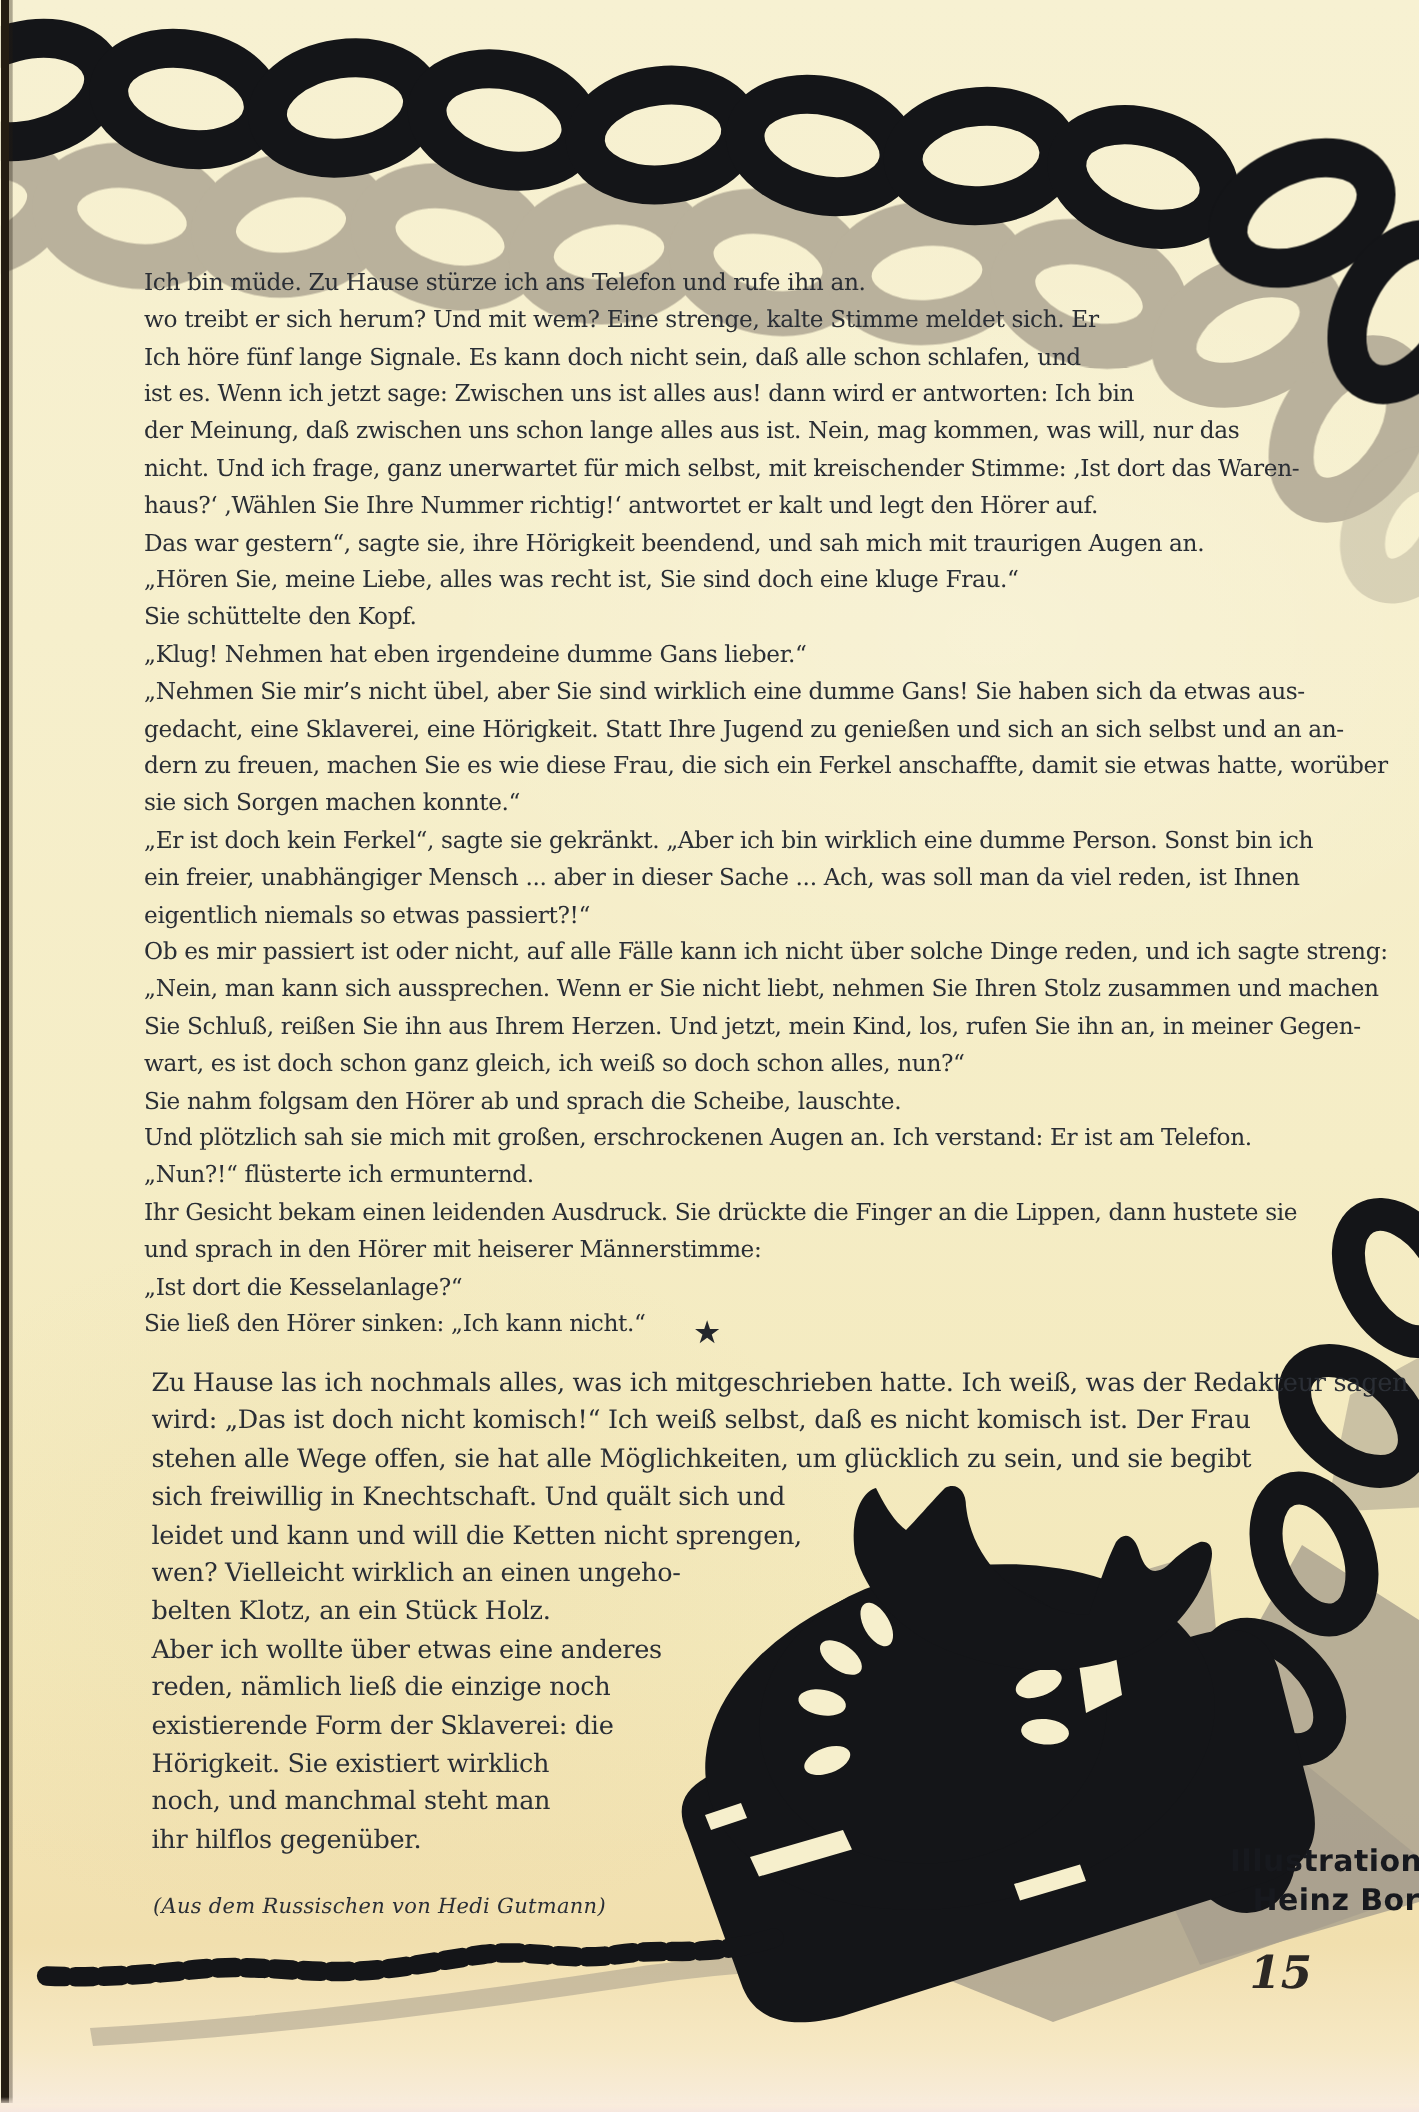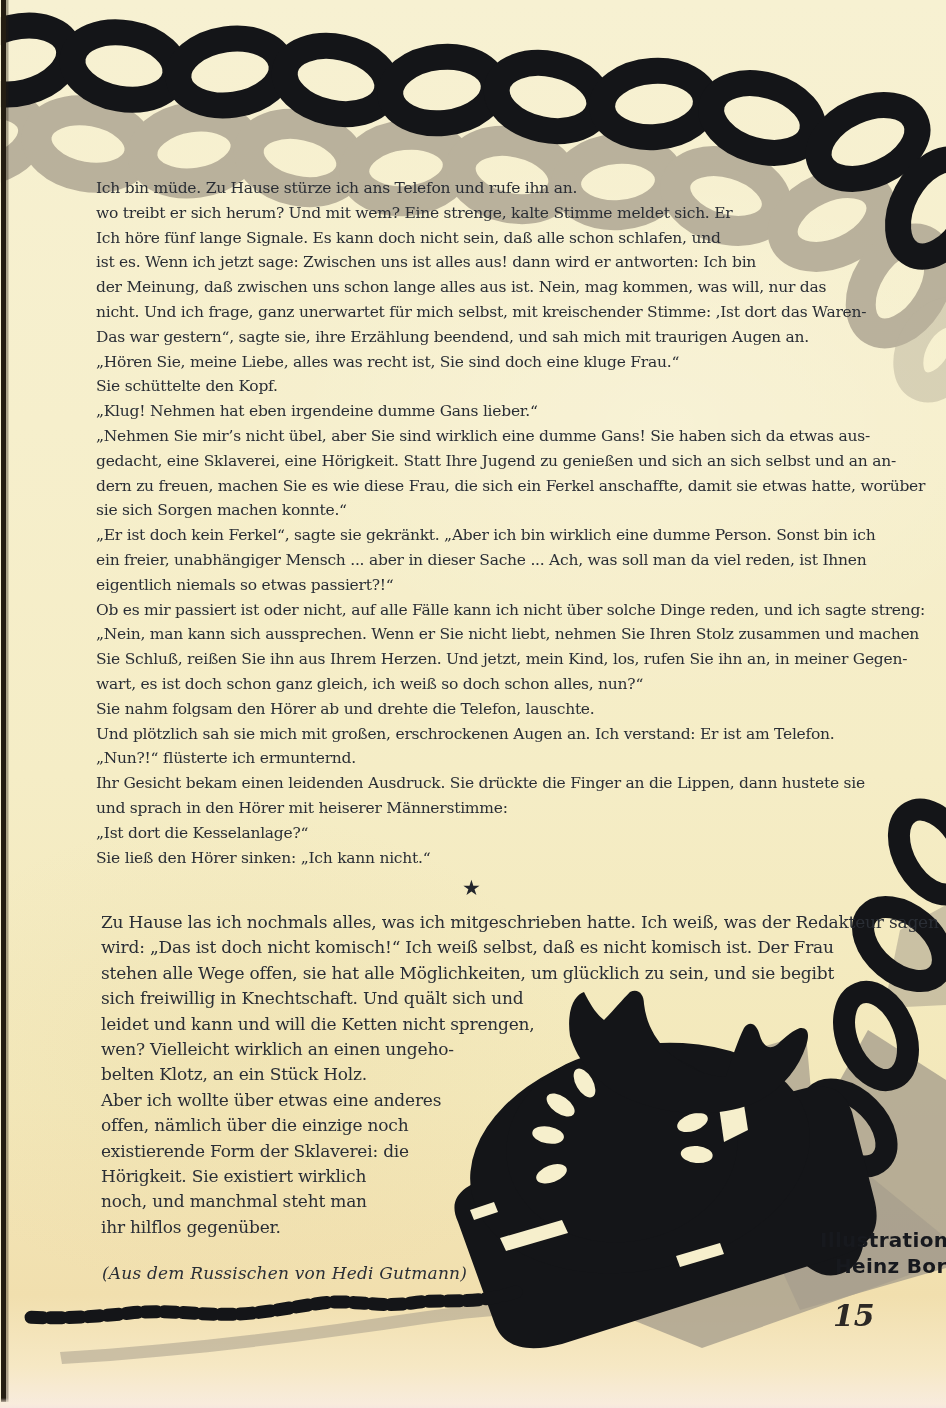--- a/index.html
+++ b/index.html
@@ -28,21 +28,21 @@
   .p1{top:176px;left:96px;width:810px;font-size:15.5px;line-height:24.8px;letter-spacing:-0.25px;}
   .p2{top:910px;left:101px;width:810px;font-size:17px;line-height:25.4px;letter-spacing:-0.2px;}
   .line{white-space:nowrap;}
   .star{
     position:absolute;top:876px;left:462px;
     font-size:21px;color:#23262c;
     font-family:"DejaVu Sans", sans-serif;
   }
   .credit{
     position:absolute;top:1263px;left:102px;
-    font-style:italic;font-size:17px;letter-spacing:0.2px;
+    font-style:italic;font-size:14px;letter-spacing:0.2px;
     white-space:nowrap;
   }
   .illu{
     position:absolute;top:1227px;left:820px;width:126px;
     overflow:hidden;
     font-family:"DejaVu Sans", sans-serif;
     font-weight:700;font-size:20px;line-height:26px;
     color:#17191e;letter-spacing:0.3px;
   }
   .illu .l2{margin-left:15px;}
@@ -153,56 +153,57 @@
     </g>
   </svg>
 
   <div class="col p1">
       <div class="line">Ich bin müde. Zu Hause stürze ich ans Telefon und rufe ihn an.</div>
       <div class="line">wo treibt er sich herum? Und mit wem? Eine strenge, kalte Stimme meldet sich. Er</div>
       <div class="line">Ich höre fünf lange Signale. Es kann doch nicht sein, daß alle schon schlafen, und</div>
       <div class="line">ist es. Wenn ich jetzt sage: Zwischen uns ist alles aus! dann wird er antworten: Ich bin</div>
       <div class="line">der Meinung, daß zwischen uns schon lange alles aus ist. Nein, mag kommen, was will, nur das</div>
       <div class="line">nicht. Und ich frage, ganz unerwartet für mich selbst, mit kreischender Stimme: ‚Ist dort das Waren-</div>
-      <div class="line">Das war gestern“, sagte sie, ihre Erzählung beendend, und sah mich mit traurigen Augen an.</div>
+      <div class="line">haus?‘ ‚Wählen Sie Ihre Nummer richtig!‘ antwortet er kalt und legt den Hörer auf.</div>
+      <div class="line">Das war gestern“, sagte sie, ihre Hörigkeit beendend, und sah mich mit traurigen Augen an.</div>
       <div class="line">„Hören Sie, meine Liebe, alles was recht ist, Sie sind doch eine kluge Frau.“</div>
       <div class="line">Sie schüttelte den Kopf.</div>
       <div class="line">„Klug! Nehmen hat eben irgendeine dumme Gans lieber.“</div>
       <div class="line">„Nehmen Sie mir’s nicht übel, aber Sie sind wirklich eine dumme Gans! Sie haben sich da etwas aus-</div>
       <div class="line">gedacht, eine Sklaverei, eine Hörigkeit. Statt Ihre Jugend zu genießen und sich an sich selbst und an an-</div>
       <div class="line">dern zu freuen, machen Sie es wie diese Frau, die sich ein Ferkel anschaffte, damit sie etwas hatte, worüber</div>
       <div class="line">sie sich Sorgen machen konnte.“</div>
       <div class="line">„Er ist doch kein Ferkel“, sagte sie gekränkt. „Aber ich bin wirklich eine dumme Person. Sonst bin ich</div>
       <div class="line">ein freier, unabhängiger Mensch ... aber in dieser Sache ... Ach, was soll man da viel reden, ist Ihnen</div>
       <div class="line">eigentlich niemals so etwas passiert?!“</div>
       <div class="line">Ob es mir passiert ist oder nicht, auf alle Fälle kann ich nicht über solche Dinge reden, und ich sagte streng:</div>
       <div class="line">„Nein, man kann sich aussprechen. Wenn er Sie nicht liebt, nehmen Sie Ihren Stolz zusammen und machen</div>
       <div class="line">Sie Schluß, reißen Sie ihn aus Ihrem Herzen. Und jetzt, mein Kind, los, rufen Sie ihn an, in meiner Gegen-</div>
       <div class="line">wart, es ist doch schon ganz gleich, ich weiß so doch schon alles, nun?“</div>
-      <div class="line">Sie nahm folgsam den Hörer ab und drehte die Telefon, lauschte.</div>
+      <div class="line">Sie nahm folgsam den Hörer ab und sprach die Scheibe, lauschte.</div>
       <div class="line">Und plötzlich sah sie mich mit großen, erschrockenen Augen an. Ich verstand: Er ist am Telefon.</div>
       <div class="line">„Nun?!“ flüsterte ich ermunternd.</div>
       <div class="line">Ihr Gesicht bekam einen leidenden Ausdruck. Sie drückte die Finger an die Lippen, dann hustete sie</div>
       <div class="line">und sprach in den Hörer mit heiserer Männerstimme:</div>
       <div class="line">„Ist dort die Kesselanlage?“</div>
       <div class="line">Sie ließ den Hörer sinken: „Ich kann nicht.“</div>
     </div>
 
   <div class="star">★</div>
 
   <div class="col p2">
       <div class="line">Zu Hause las ich nochmals alles, was ich mitgeschrieben hatte. Ich weiß, was der Redakteur sagen</div>
       <div class="line">wird: „Das ist doch nicht komisch!“ Ich weiß selbst, daß es nicht komisch ist. Der Frau</div>
       <div class="line">stehen alle Wege offen, sie hat alle Möglichkeiten, um glücklich zu sein, und sie begibt</div>
       <div class="line">sich freiwillig in Knechtschaft. Und quält sich und</div>
       <div class="line">leidet und kann und will die Ketten nicht sprengen,</div>
       <div class="line">wen? Vielleicht wirklich an einen ungeho-</div>
       <div class="line">belten Klotz, an ein Stück Holz.</div>
       <div class="line">Aber ich wollte über etwas eine anderes</div>
-      <div class="line">offen, nämlich über die einzige noch</div>
+      <div class="line">reden, nämlich ließ die einzige noch</div>
       <div class="line">existierende Form der Sklaverei: die</div>
       <div class="line">Hörigkeit. Sie existiert wirklich</div>
       <div class="line">noch, und manchmal steht man</div>
       <div class="line">ihr hilflos gegenüber.</div>
     </div>
 
   <div class="credit">(Aus dem Russischen von Hedi Gutmann)</div>
 
   <div class="illu">
     <div class="l1">Illustrationen</div>

